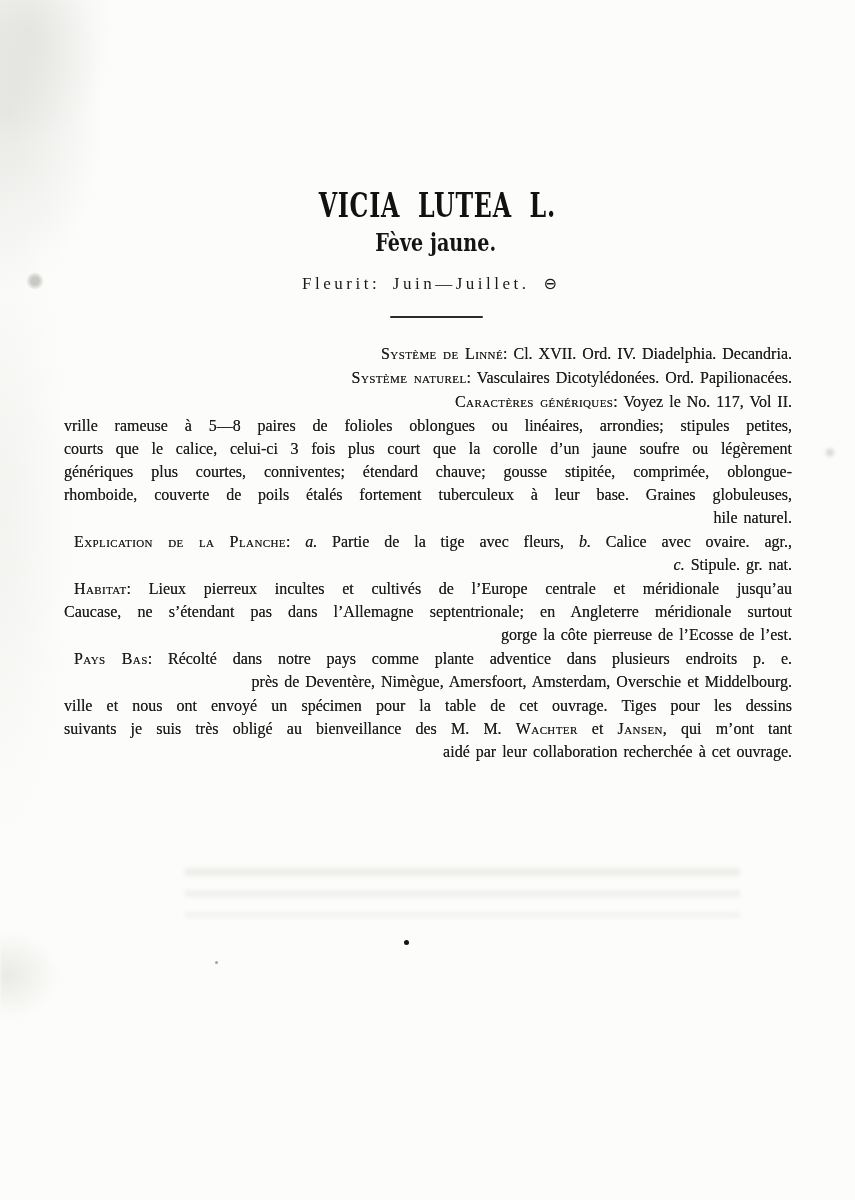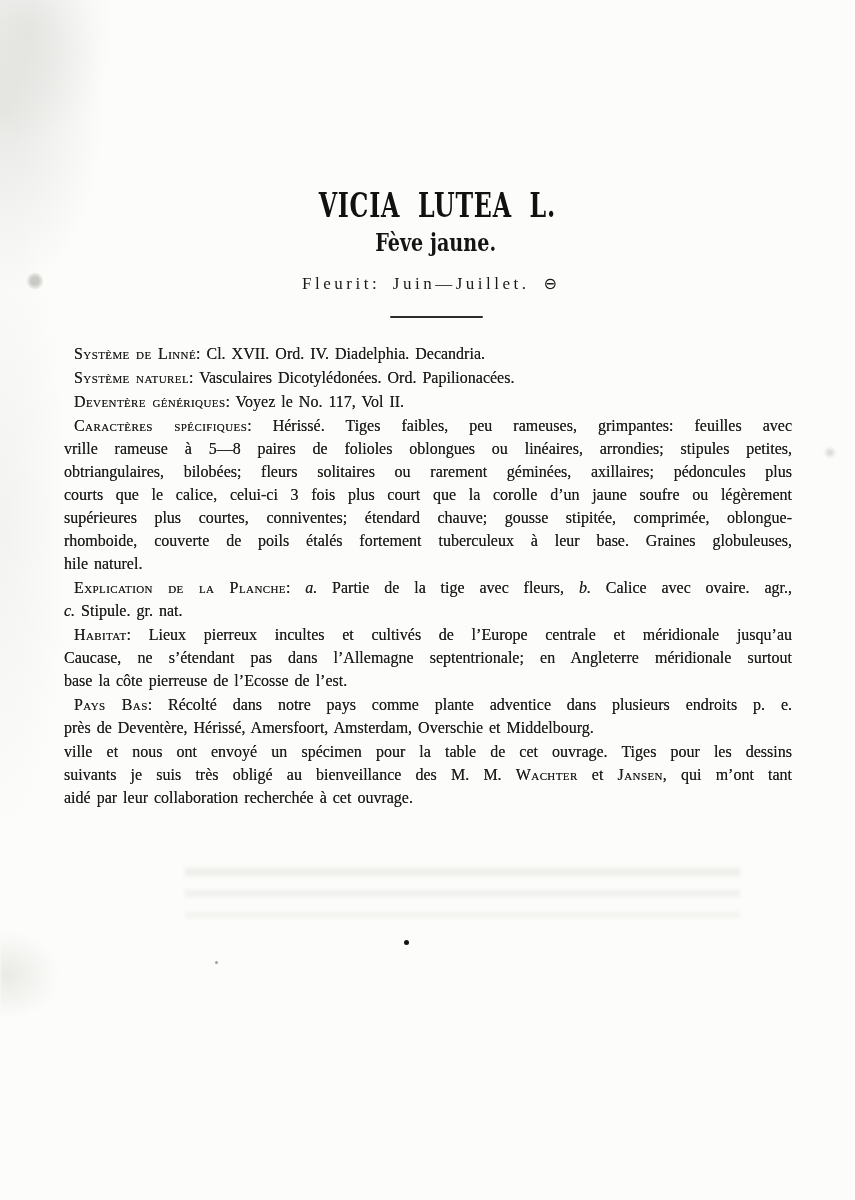--- a/index.html
+++ b/index.html
@@ -81,21 +81,21 @@
     left: 64px;
     top: 342px;
     width: 728px;
     font-size: 16px;
     line-height: 23px;
     word-spacing: 2px;
     color: #1c1c1c;
     text-shadow: 0 0 0.45px rgba(25,25,25,0.75);
   }
   .paragraph + .paragraph { margin-top: 1px; }
-  .line { text-align: left; }
+  .line { text-align: right; }
   .line.j { text-align: justify; text-align-last: justify; }
   .line.indent { text-indent: 10px; }
   .sc { font-variant: small-caps; letter-spacing: 0.4px; }
   .line i { font-style: italic; }
 
   
   .artifact { position: absolute; pointer-events: none; }
   .ink-dot {
     left: 404px; top: 940px;
     width: 5px; height: 5px;
@@ -155,43 +155,41 @@
   <div class="rule"></div>
 
   <div class="doc-body">
       <div class="paragraph">
         <div class="line indent"><span class="sc">Système de Linné</span>: Cl. XVII. Ord. IV. Diadelphia. Decandria.</div>
       </div>
       <div class="paragraph">
         <div class="line indent"><span class="sc">Système naturel</span>: Vasculaires Dicotylédonées. Ord. Papilionacées.</div>
       </div>
       <div class="paragraph">
-        <div class="line indent"><span class="sc">Deventère génériques</span>: Voyez le No. 117, Vol II.</div>
-      </div>
-      <div class="paragraph">
-        <div class="line j indent"><span class="sc">Caractères spécifiques</span>: Hérissé. Tiges faibles, peu rameuses, grimpantes: feuilles avec</div>
+        <div class="line indent"><span class="sc">Caractères génériques</span>: Voyez le No. 117, Vol II.</div>
+      </div>
+      <div class="paragraph">
         <div class="line j">vrille rameuse à 5—8 paires de folioles oblongues ou linéaires, arrondies; stipules petites,</div>
-        <div class="line j">obtriangulaires, bilobées; fleurs solitaires ou rarement géminées, axillaires; pédoncules plus</div>
         <div class="line j">courts que le calice, celui-ci 3 fois plus court que la corolle d’un jaune soufre ou légèrement</div>
-        <div class="line j">supérieures plus courtes, conniventes; étendard chauve; gousse stipitée, comprimée, oblongue-</div>
+        <div class="line j">génériques plus courtes, conniventes; étendard chauve; gousse stipitée, comprimée, oblongue-</div>
         <div class="line j">rhomboide, couverte de poils étalés fortement tuberculeux à leur base. Graines globuleuses,</div>
         <div class="line">hile naturel.</div>
       </div>
       <div class="paragraph">
         <div class="line j indent"><span class="sc">Explication de la Planche</span>: <i>a.</i> Partie de la tige avec fleurs, <i>b.</i> Calice avec ovaire. agr.,</div>
         <div class="line"><i>c.</i> Stipule. gr. nat.</div>
       </div>
       <div class="paragraph">
         <div class="line j indent"><span class="sc">Habitat</span>: Lieux pierreux incultes et cultivés de l’Europe centrale et méridionale jusqu’au</div>
         <div class="line j">Caucase, ne s’étendant pas dans l’Allemagne septentrionale; en Angleterre méridionale surtout</div>
-        <div class="line">base la côte pierreuse de l’Ecosse de l’est.</div>
+        <div class="line">gorge la côte pierreuse de l’Ecosse de l’est.</div>
       </div>
       <div class="paragraph">
         <div class="line j indent"><span class="sc">Pays Bas</span>: Récolté dans notre pays comme plante adventice dans plusieurs endroits p. e.</div>
-        <div class="line">près de Deventère, Hérissé, Amersfoort, Amsterdam, Overschie et Middelbourg.</div>
+        <div class="line">près de Deventère, Nimègue, Amersfoort, Amsterdam, Overschie et Middelbourg.</div>
       </div>
       <div class="paragraph">
         <div class="line j">ville et nous ont envoyé un spécimen pour la table de cet ouvrage. Tiges pour les dessins</div>
         <div class="line j">suivants je suis très obligé au bienveillance des M. M. <span class="sc">Wachter</span> et <span class="sc">Jansen</span>, qui m’ont tant</div>
         <div class="line">aidé par leur collaboration recherchée à cet ouvrage.</div>
       </div>
     </div>
 
   <div class="artifact rosette"></div>
   <div class="artifact right-mark"></div>

